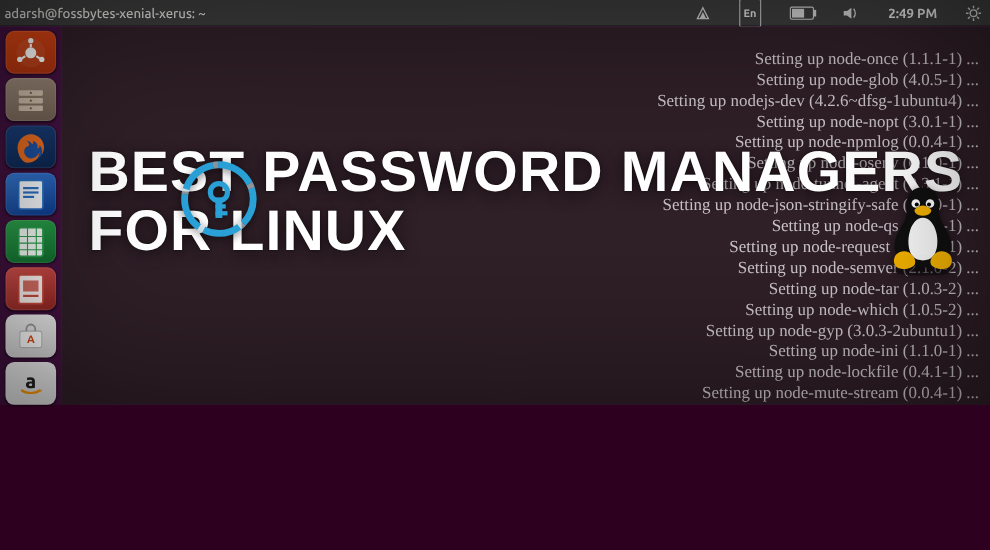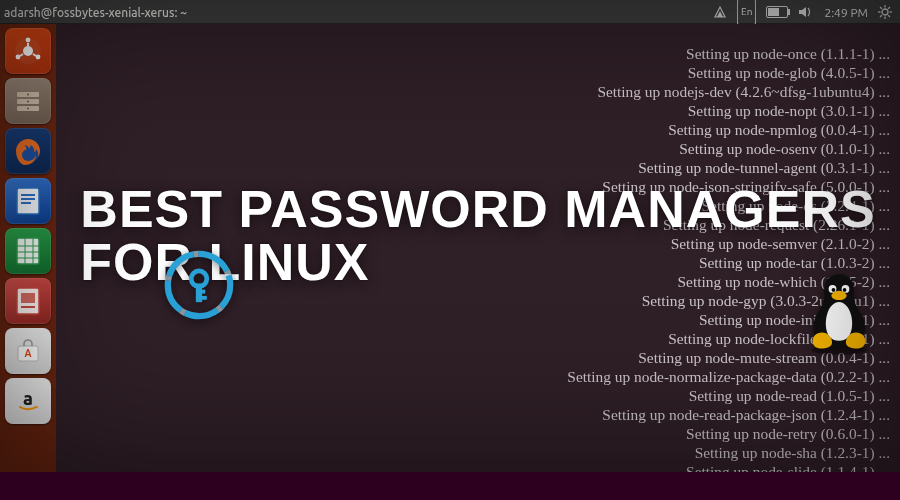--- a/index.html
+++ b/index.html
@@ -7,22 +7,22 @@
     padding: 0;
     width: 900px;
     height: 500px;
     overflow: hidden;
     font-family: "Ubuntu", "Helvetica Neue", Arial, sans-serif;
     background: #2c001e;
   }
   .root {
     position: relative;
     width: 900px;
-    height: 472px;
-    background: #c2410c;
+    height: 368px;
+    background: #701a75;
   }
   .menubar {
     position: absolute;
     top: 0;
     left: 0;
     right: 0;
     height: 24px;
     background: #3b3b3b;
     color: #dcdcdc;
     display: flex;
@@ -34,24 +34,25 @@
   .menubar .title {
     flex: 0 0 auto;
     color: #d9d7d4;
     font-weight: 500;
   }
   .menubar .spacer { flex: 1 1 auto; }
   .menubar .ind {
     display: inline-flex;
     align-items: center;
     justify-content: center;
-    margin-left: 10px;
+    margin-left: 26px;
     color: #dcdcdc;
     font-size: 12px;
     height: 24px;
+    font-weight: bold;
   }
   .menubar .ind.square {
     border: 1px solid #bbb;
     border-radius: 2px;
     padding: 0 3px;
     font-size: 10px;
     line-height: 12px;
   }
   .battery {
     width: 20px;

